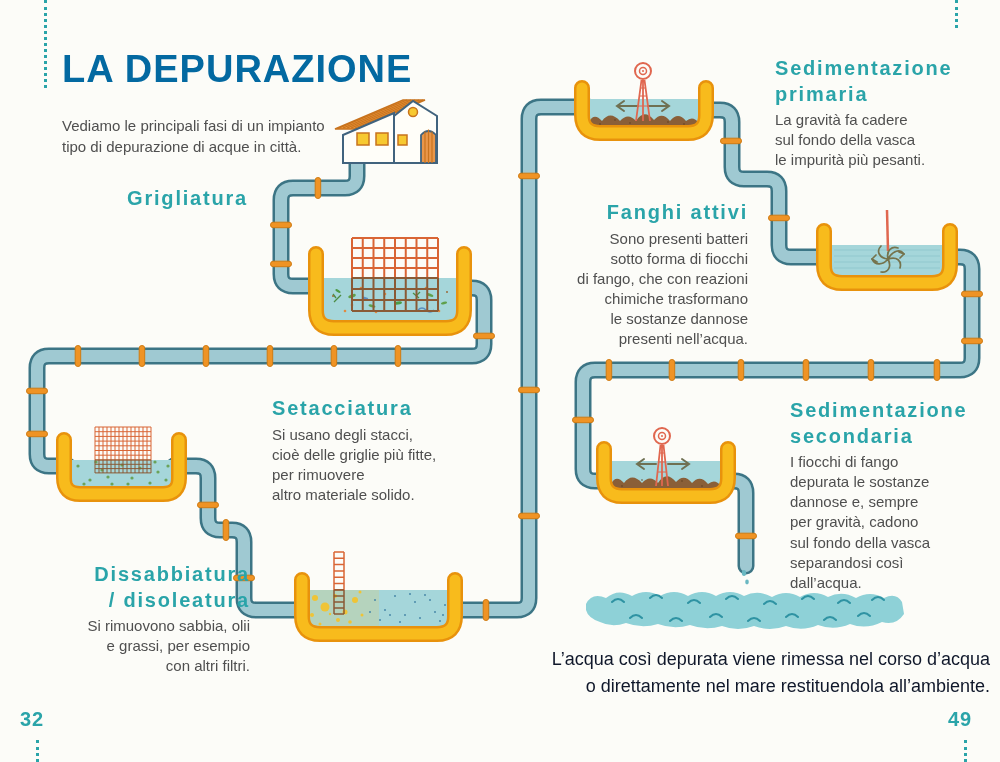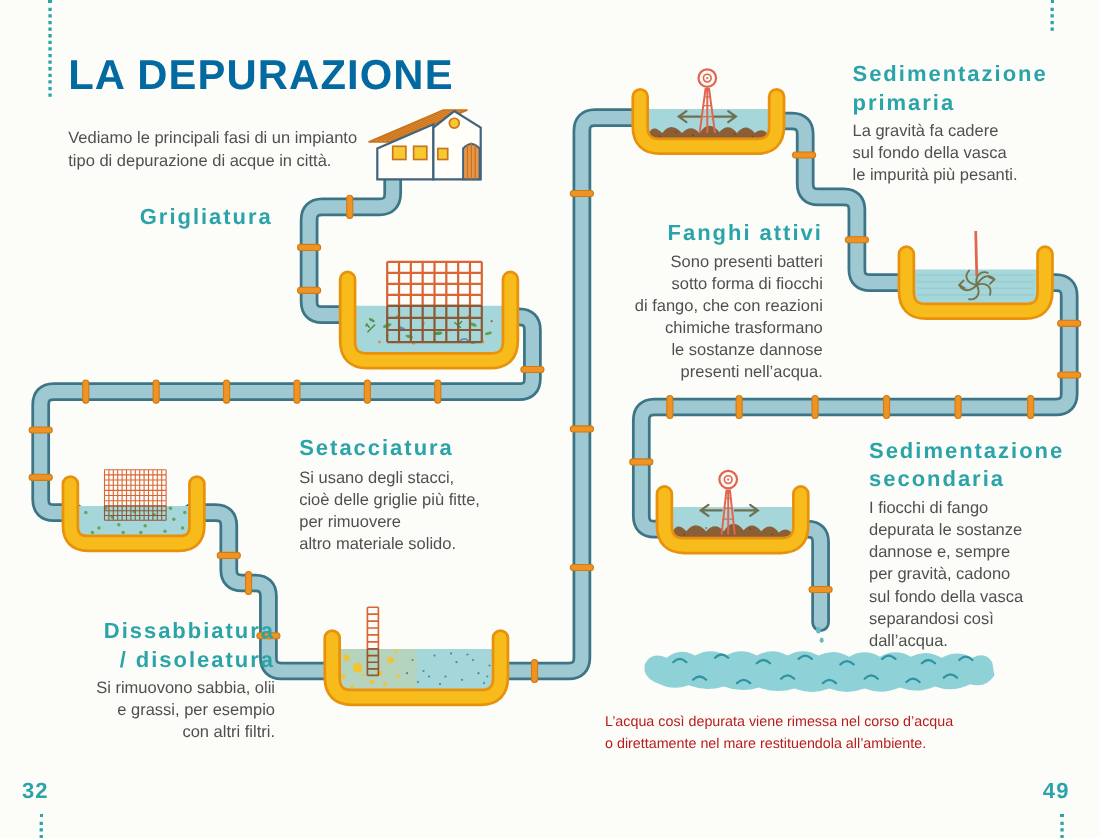--- a/index.html
+++ b/index.html
@@ -3,22 +3,22 @@
 <meta charset="utf-8">
 <style>
   html,body{margin:0;padding:0;background:#e8e8e8;}
   #page{position:relative;width:1000px;height:762px;background:#FCFCF8;overflow:hidden;
         font-family:"Liberation Sans", sans-serif;}
   #diagram{position:absolute;left:0;top:0;width:1000px;height:762px;}
   .prelines{white-space:pre-line;}
   .page-title{position:absolute;left:62px;top:48px;font-size:38px;font-weight:bold;
               color:#0369a1;letter-spacing:1px;}
   .intro{position:absolute;left:62px;top:116px;width:310px;font-size:15px;line-height:1.38;color:#4F4F4F;}
-  .outro{position:absolute;left:550px;top:646px;width:440px;text-align:left;
-         font-size:13px;line-height:1.5;color:#b91c1c;}
+  .outro{position:absolute;left:550px;top:646px;width:440px;text-align:right;
+         font-size:18px;line-height:1.5;color:#0f172a;}
   .stage{position:absolute;}
   .stage.right{text-align:right;}
   .stage-title{color:#2AA4A9;font-weight:bold;font-size:20px;letter-spacing:1.8px;line-height:1.28;}
   .stage-body{color:#4F4F4F;font-size:15px;line-height:1.34;margin-top:3px;}
   .page-num{position:absolute;font-size:20px;font-weight:bold;color:#2AA4A9;letter-spacing:1px;}
   .vdots{position:absolute;width:0;border-left:3px dotted #2AA4A9;}
   
   .pipe-o{fill:none;stroke:#3C7585;stroke-width:17;stroke-linecap:round;}
   .pipe-i{fill:none;stroke:#9FC9D2;stroke-width:12;stroke-linecap:round;}
   .tank-o{fill:none;stroke:#E8920C;stroke-width:16;stroke-linecap:round;}

